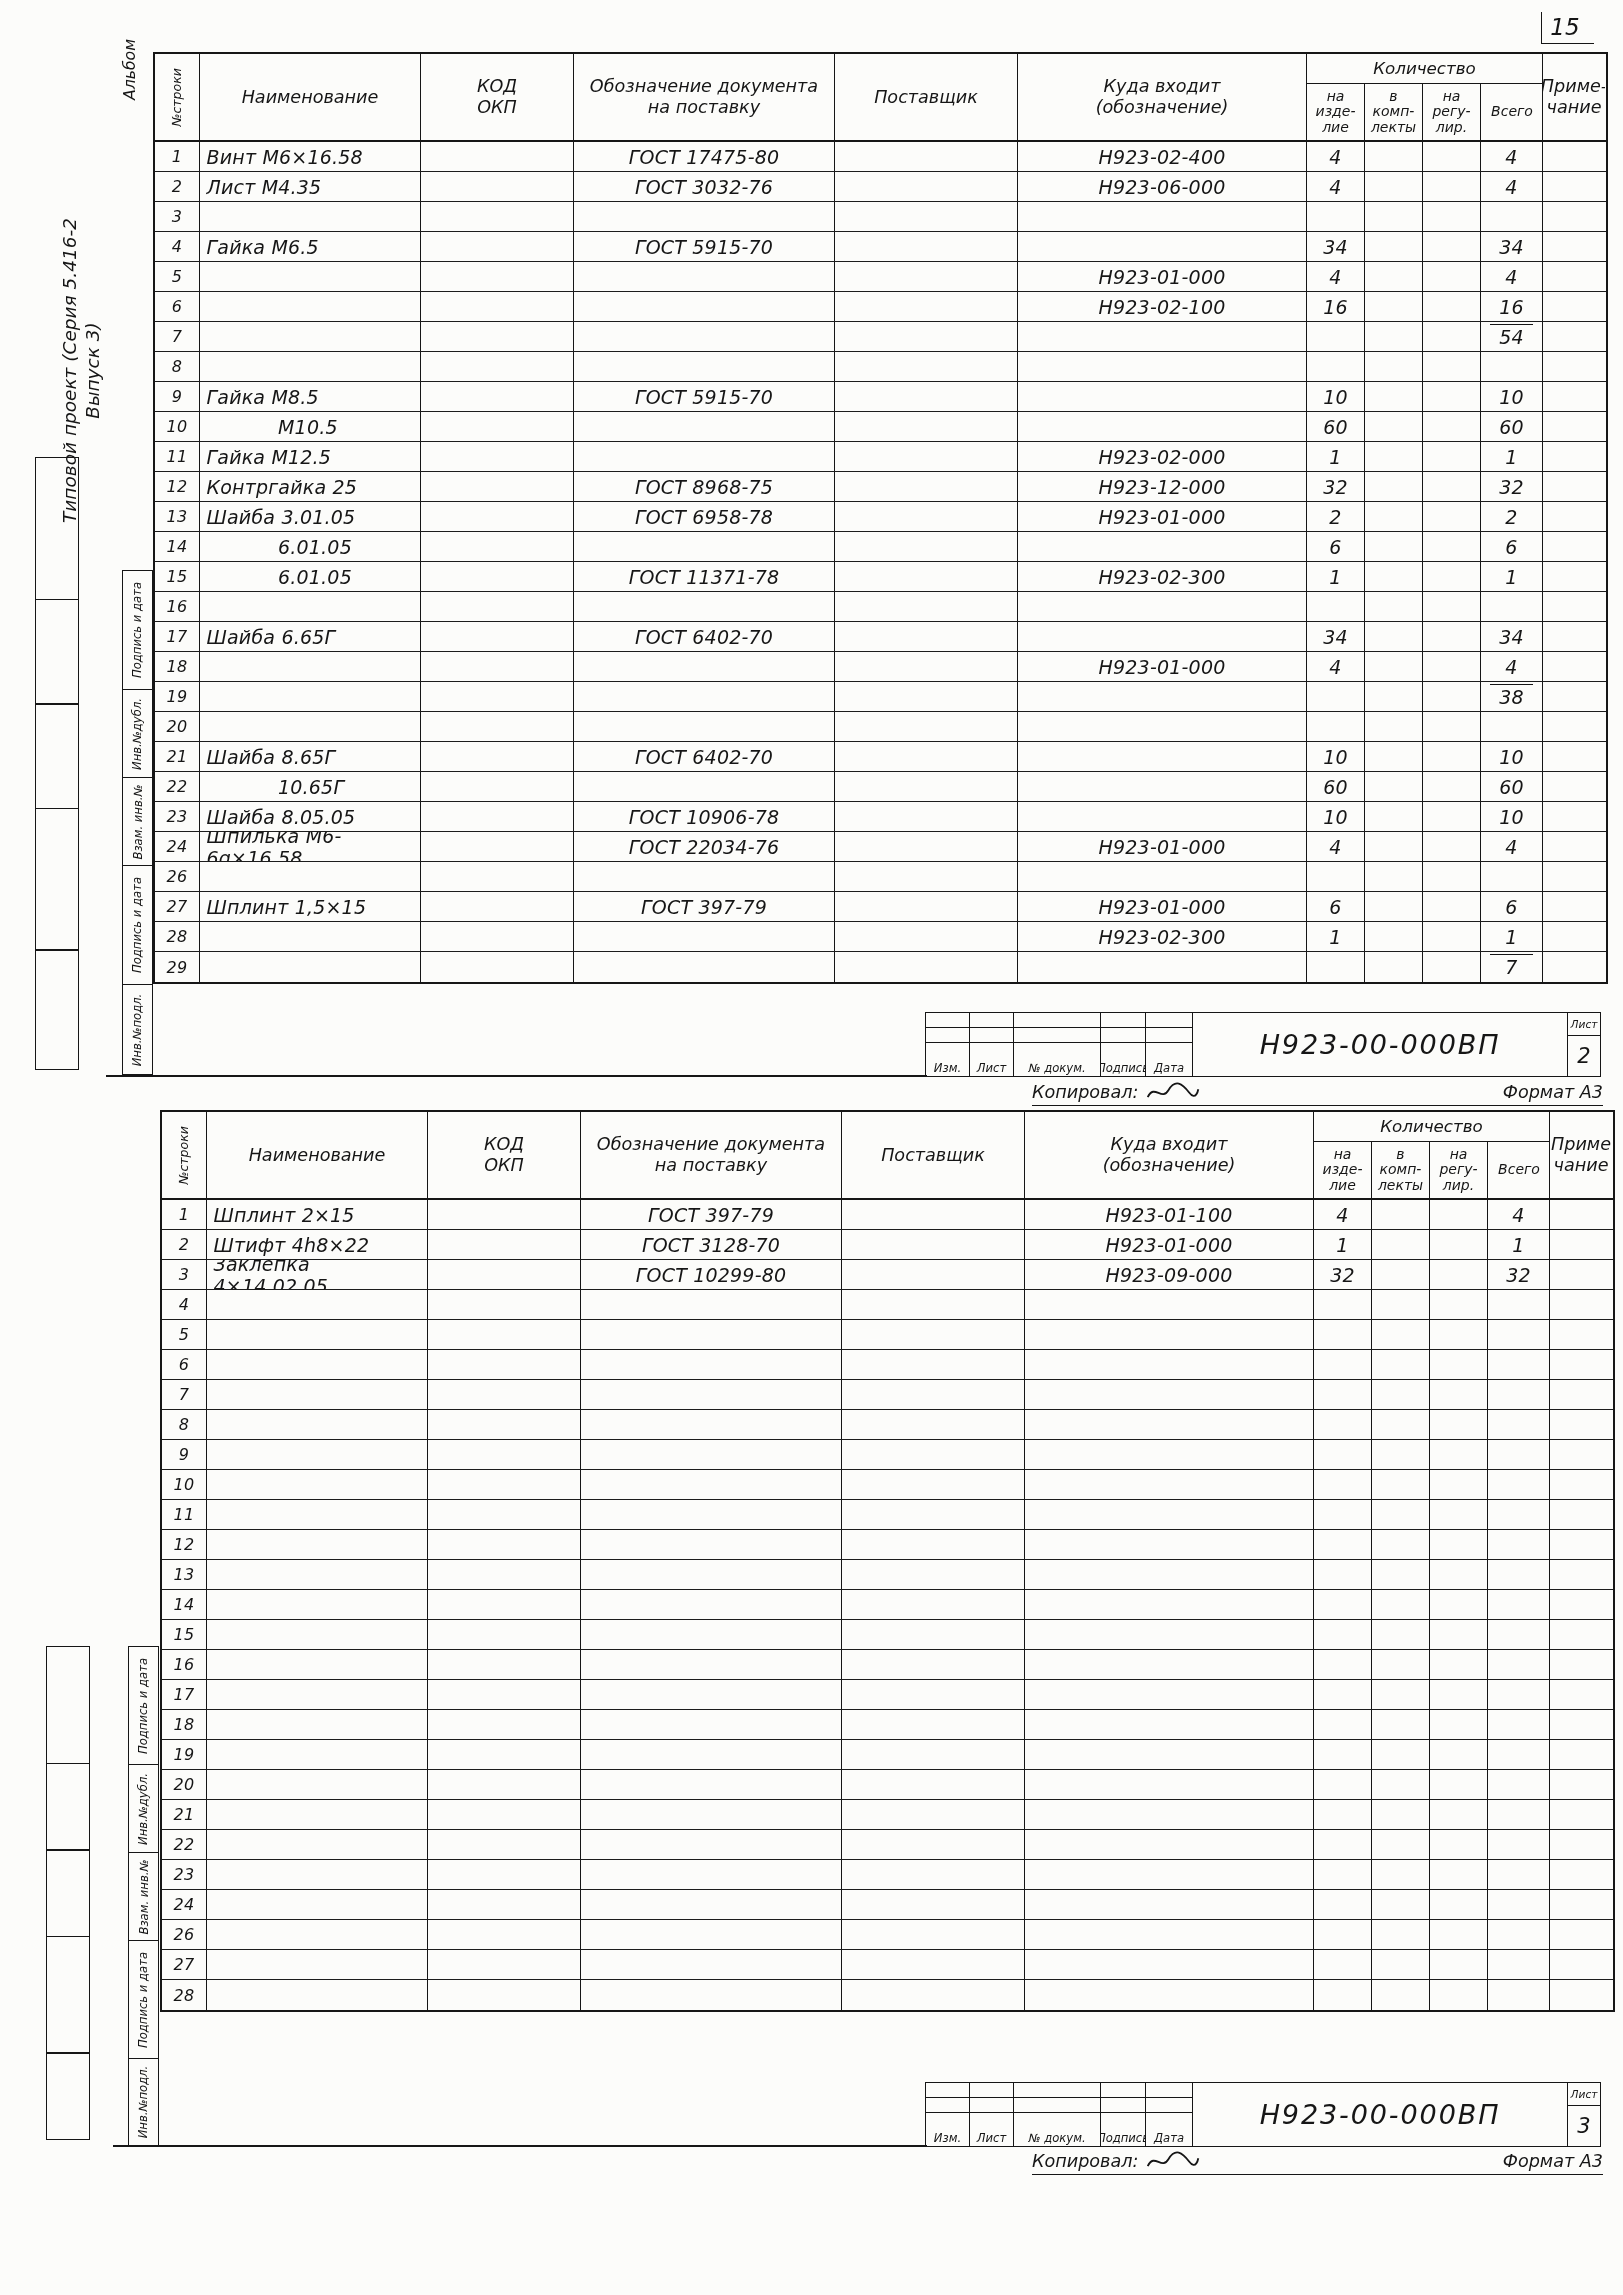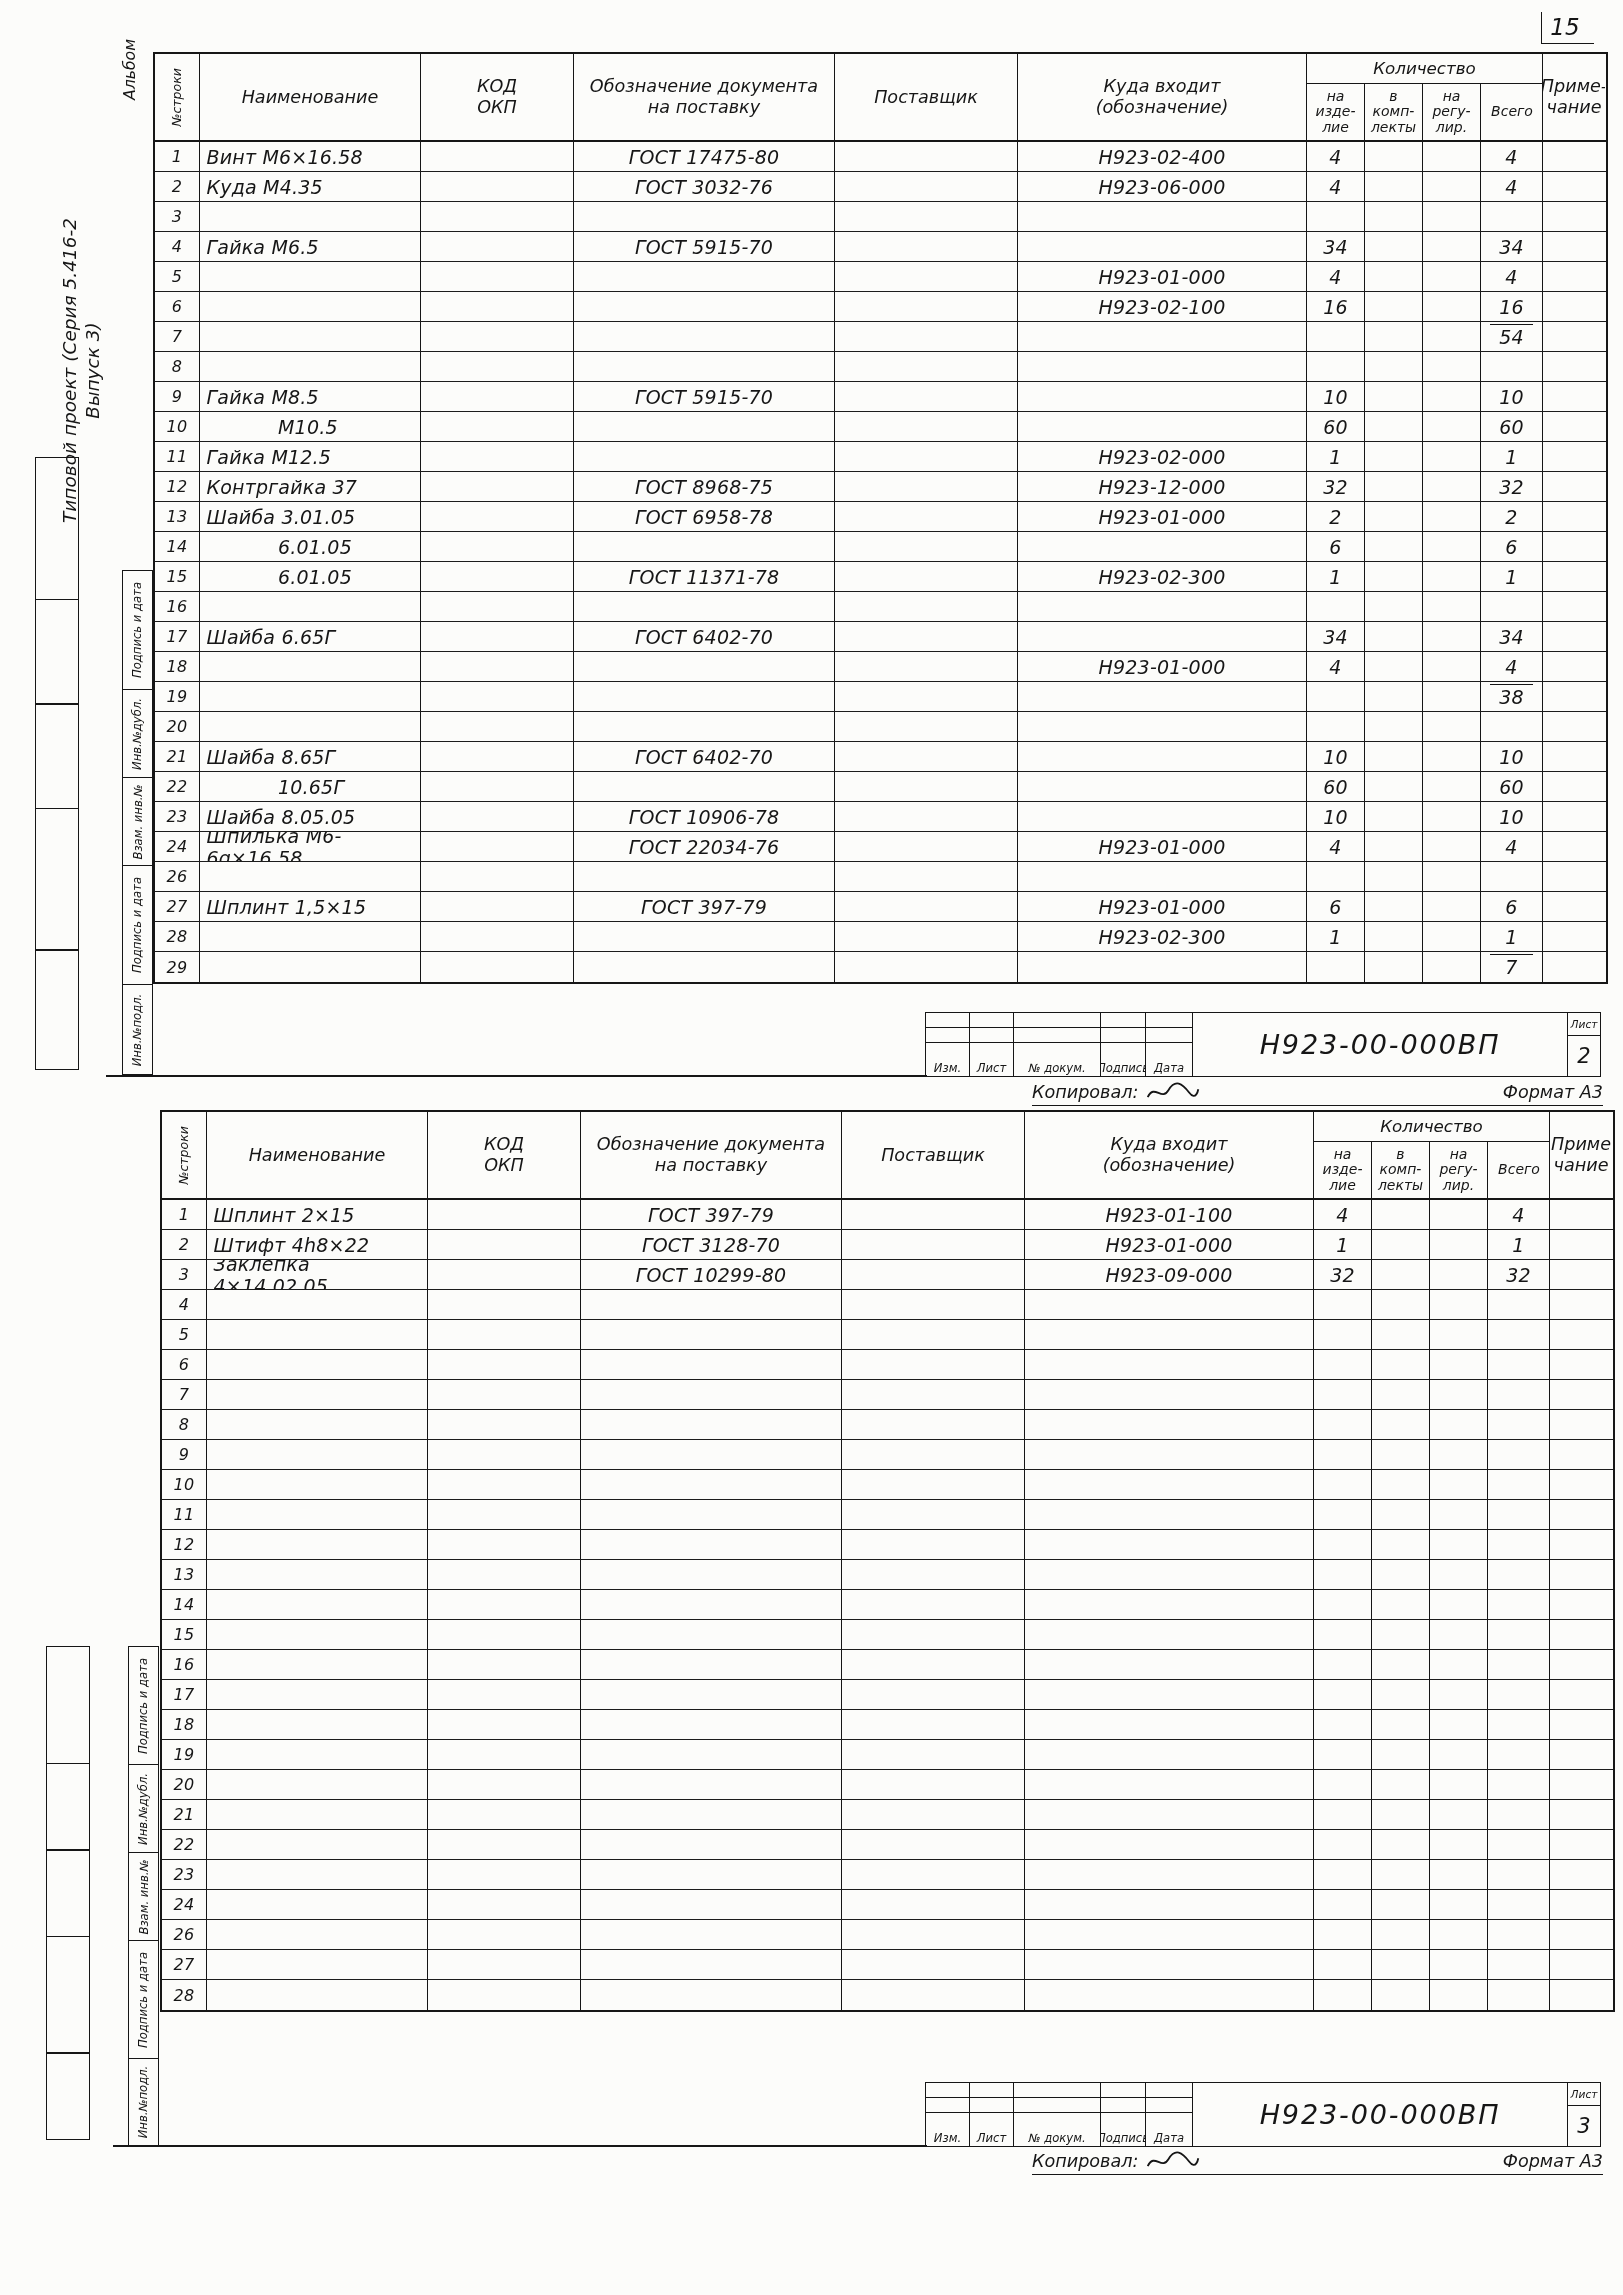--- a/index.html
+++ b/index.html
@@ -154,21 +154,21 @@
     <div class="cell w-sup c-center"></div>
     <div class="cell w-tgt c-center">Н923-02-400</div>
     <div class="cell w-q c-center">4</div>
     <div class="cell w-q c-center"></div>
     <div class="cell w-q c-center"></div>
     <div class="cell w-q4 c-center">4</div>
     <div class="cell w-note c-center last"></div>
   </div>
       <div class="row">
     <div class="cell w-num c-center c-numfs">2</div>
-    <div class="cell w-name c-name">Куда М4.35</div>
+    <div class="cell w-name c-name">Лист М4.35</div>
     <div class="cell w-okp c-center"></div>
     <div class="cell w-doc c-center">ГОСТ 3032-76</div>
     <div class="cell w-sup c-center"></div>
     <div class="cell w-tgt c-center">Н923-06-000</div>
     <div class="cell w-q c-center">4</div>
     <div class="cell w-q c-center"></div>
     <div class="cell w-q c-center"></div>
     <div class="cell w-q4 c-center">4</div>
     <div class="cell w-note c-center last"></div>
   </div>
@@ -284,21 +284,21 @@
     <div class="cell w-sup c-center"></div>
     <div class="cell w-tgt c-center">Н923-02-000</div>
     <div class="cell w-q c-center">1</div>
     <div class="cell w-q c-center"></div>
     <div class="cell w-q c-center"></div>
     <div class="cell w-q4 c-center">1</div>
     <div class="cell w-note c-center last"></div>
   </div>
       <div class="row">
     <div class="cell w-num c-center c-numfs">12</div>
-    <div class="cell w-name c-name">Контргайка 37</div>
+    <div class="cell w-name c-name">Контргайка 25</div>
     <div class="cell w-okp c-center"></div>
     <div class="cell w-doc c-center">ГОСТ 8968-75</div>
     <div class="cell w-sup c-center"></div>
     <div class="cell w-tgt c-center">Н923-12-000</div>
     <div class="cell w-q c-center">32</div>
     <div class="cell w-q c-center"></div>
     <div class="cell w-q c-center"></div>
     <div class="cell w-q4 c-center">32</div>
     <div class="cell w-note c-center last"></div>
   </div>

